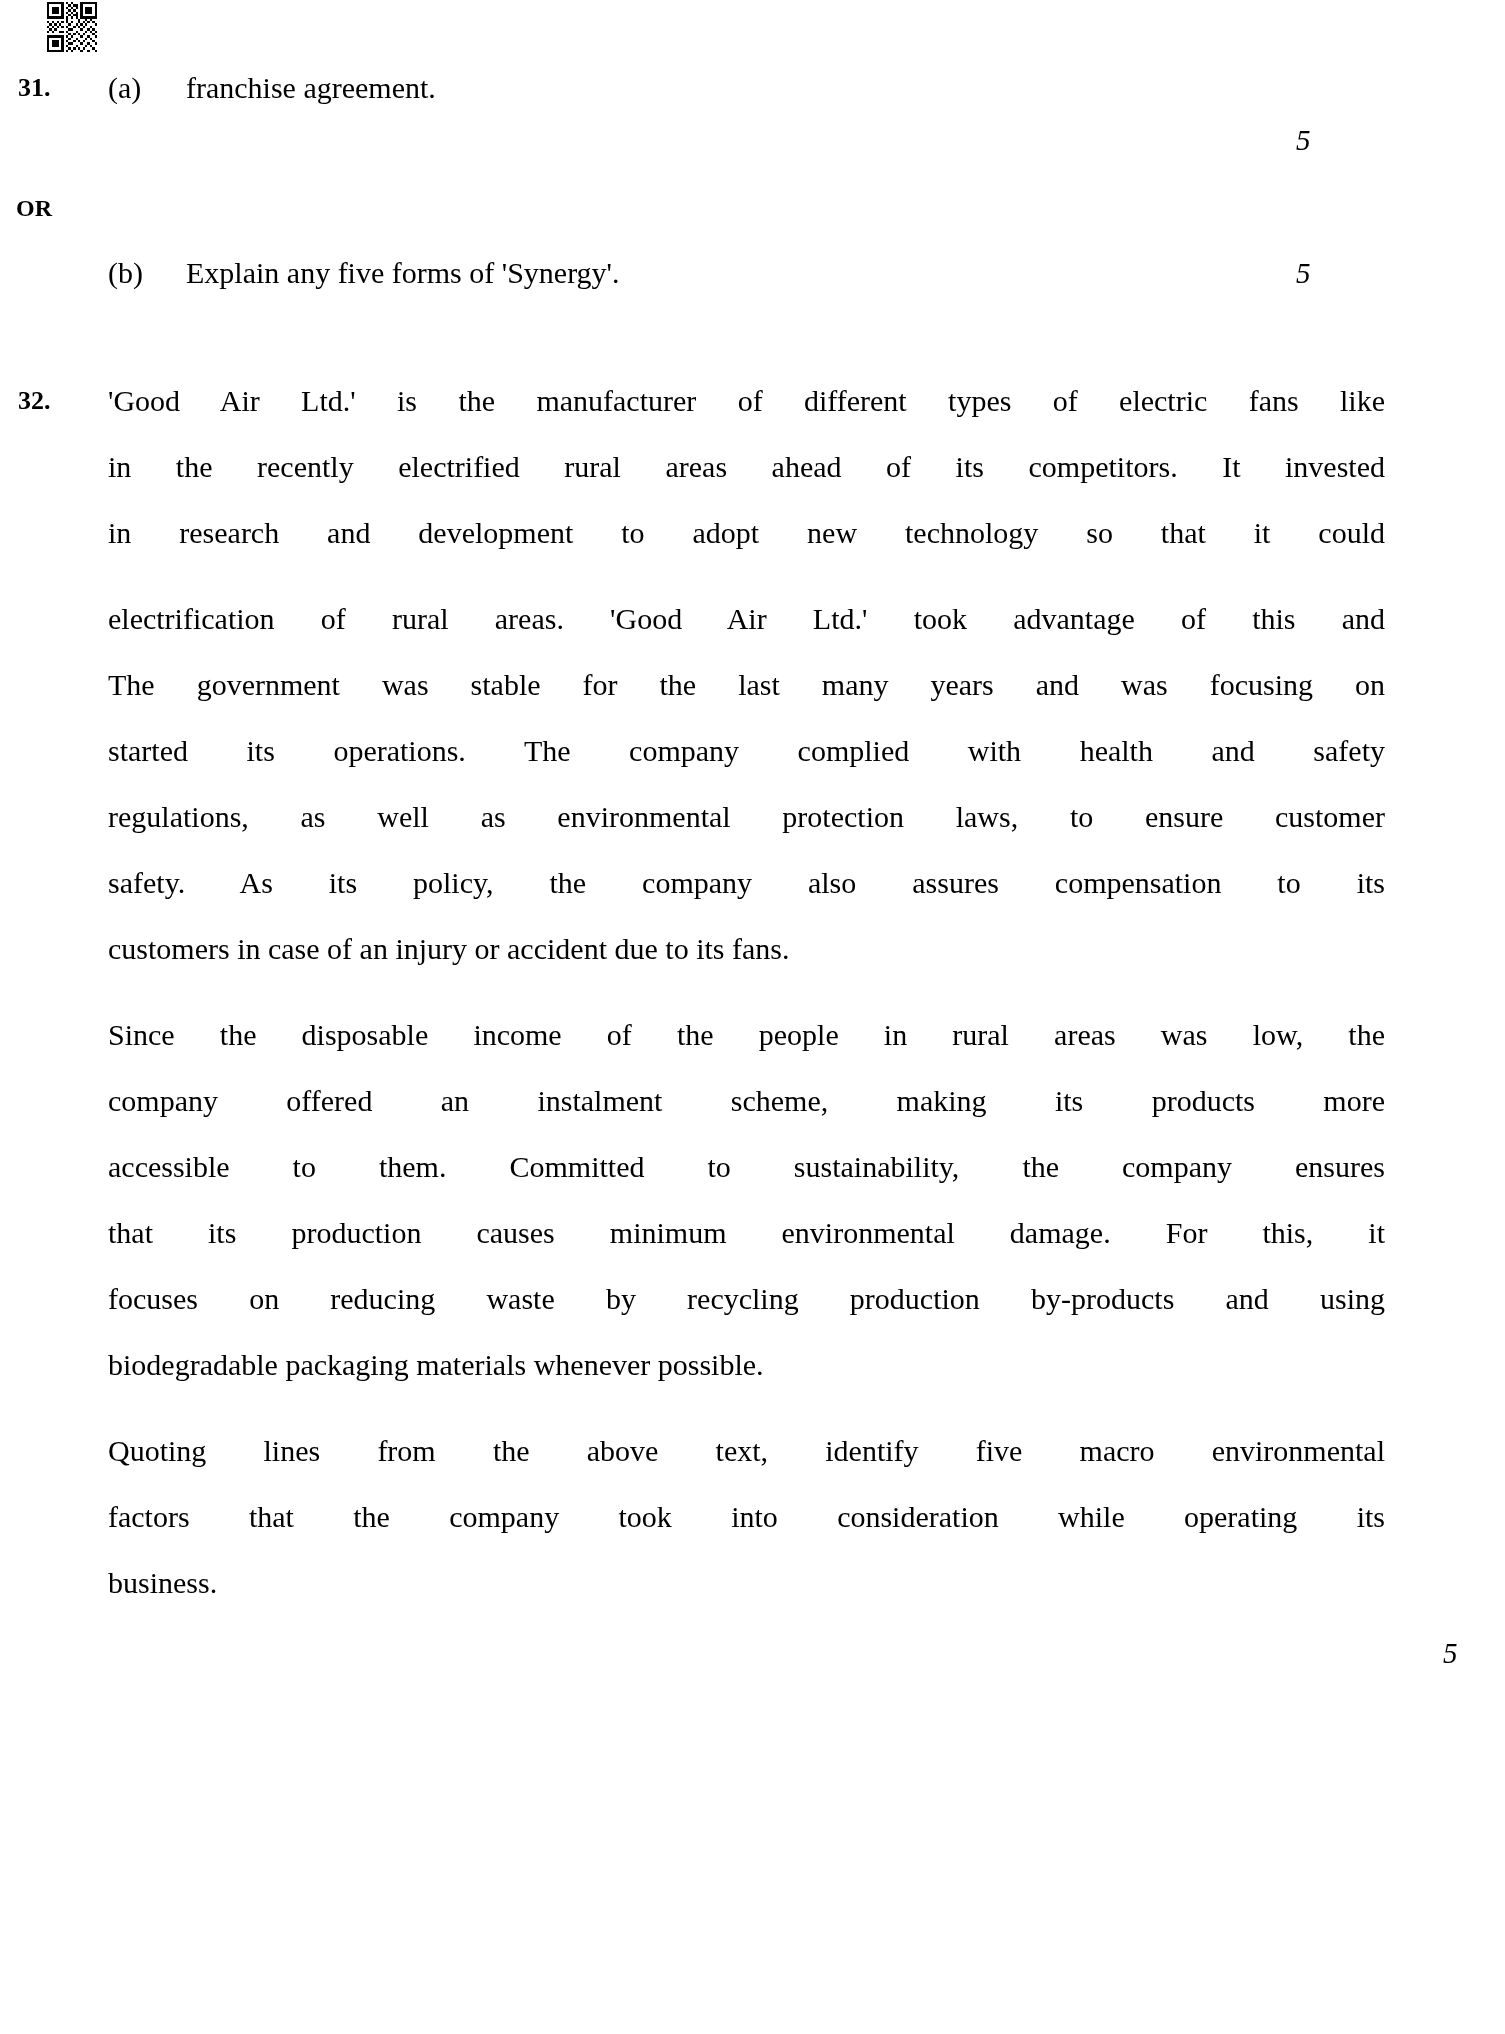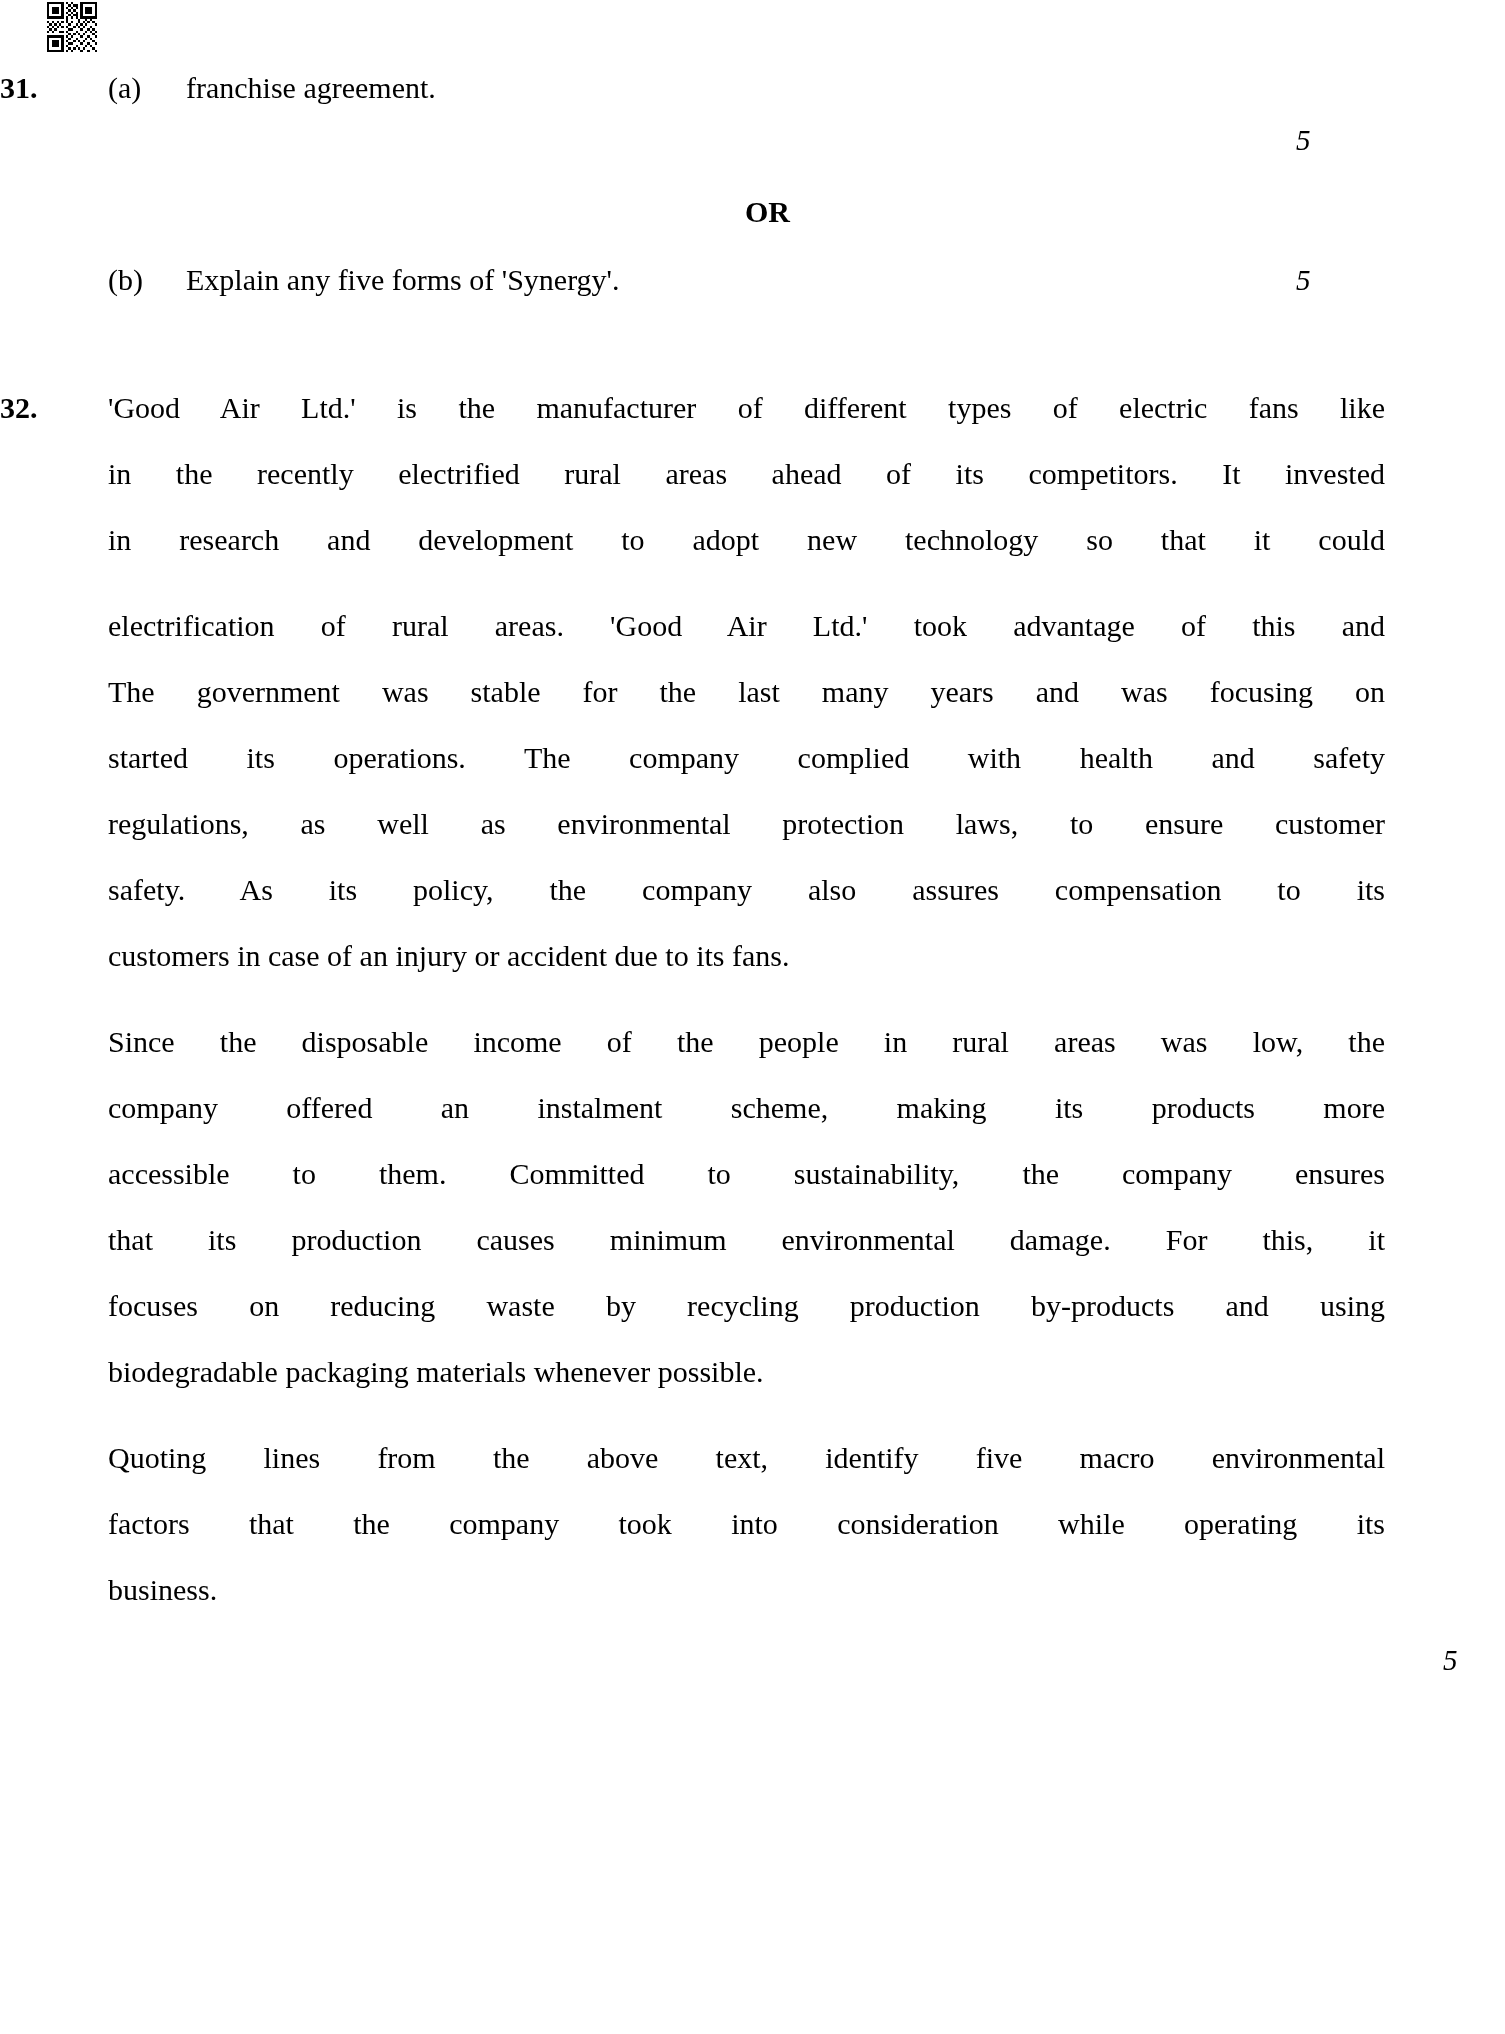--- a/index.html
+++ b/index.html
@@ -41,24 +41,24 @@
   }
 
   
   .qrow {
     display: flex;
     align-items: flex-start;
     width: 100%;
   }
   .col-qnum {
     flex: 0 0 108px;
-    padding-left: 0;
+    padding-left: 18px;
     box-sizing: border-box;
     font-weight: bold;
-    font-size: 30px;
+    font-size: 26px;
     line-height: 66px;
   }
   .col-part {
     flex: 0 0 78px;
     font-size: 30px;
     line-height: 66px;
   }
   .col-text {
     flex: 1 1 auto;
     font-size: 30px;
@@ -78,26 +78,26 @@
   }
 
   
   .q31 .col-text { max-width: 1052px; }
 
   
   .q32 .col-text { max-width: 1300px; }
   .marks-offset-1 { padding-top: 52px; }
 
   .or-line {
-    text-align: right;
+    text-align: left;
     font-weight: bold;
-    font-size: 30px;
+    font-size: 24px;
     width: 790px;
     margin: 22px 0 18px 0;
-    padding-left: 0;
+    padding-left: 16px;
   }
 
   .gap-q31-q32 { height: 62px; }
 
   .para {
     font-size: 30px;
     line-height: 66px;
     text-align: justify;
     text-justify: inter-word;
   }

